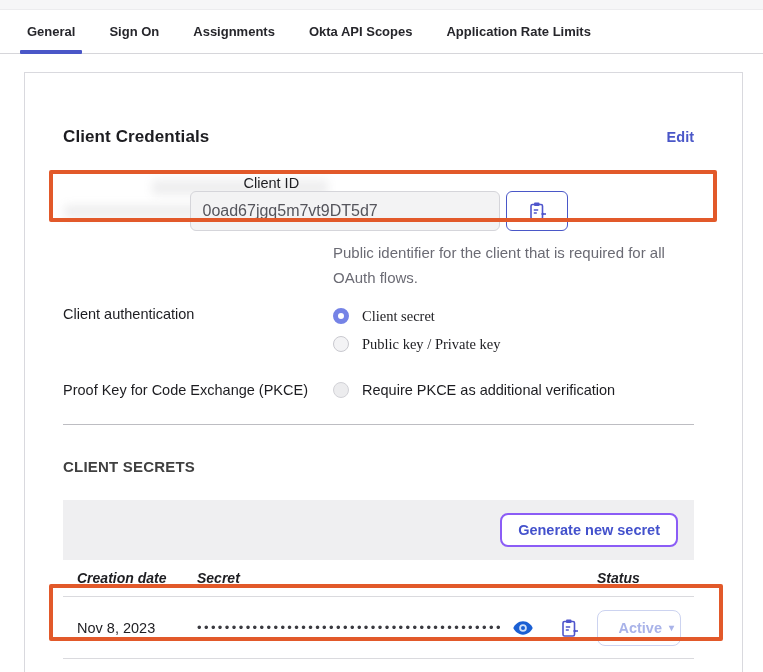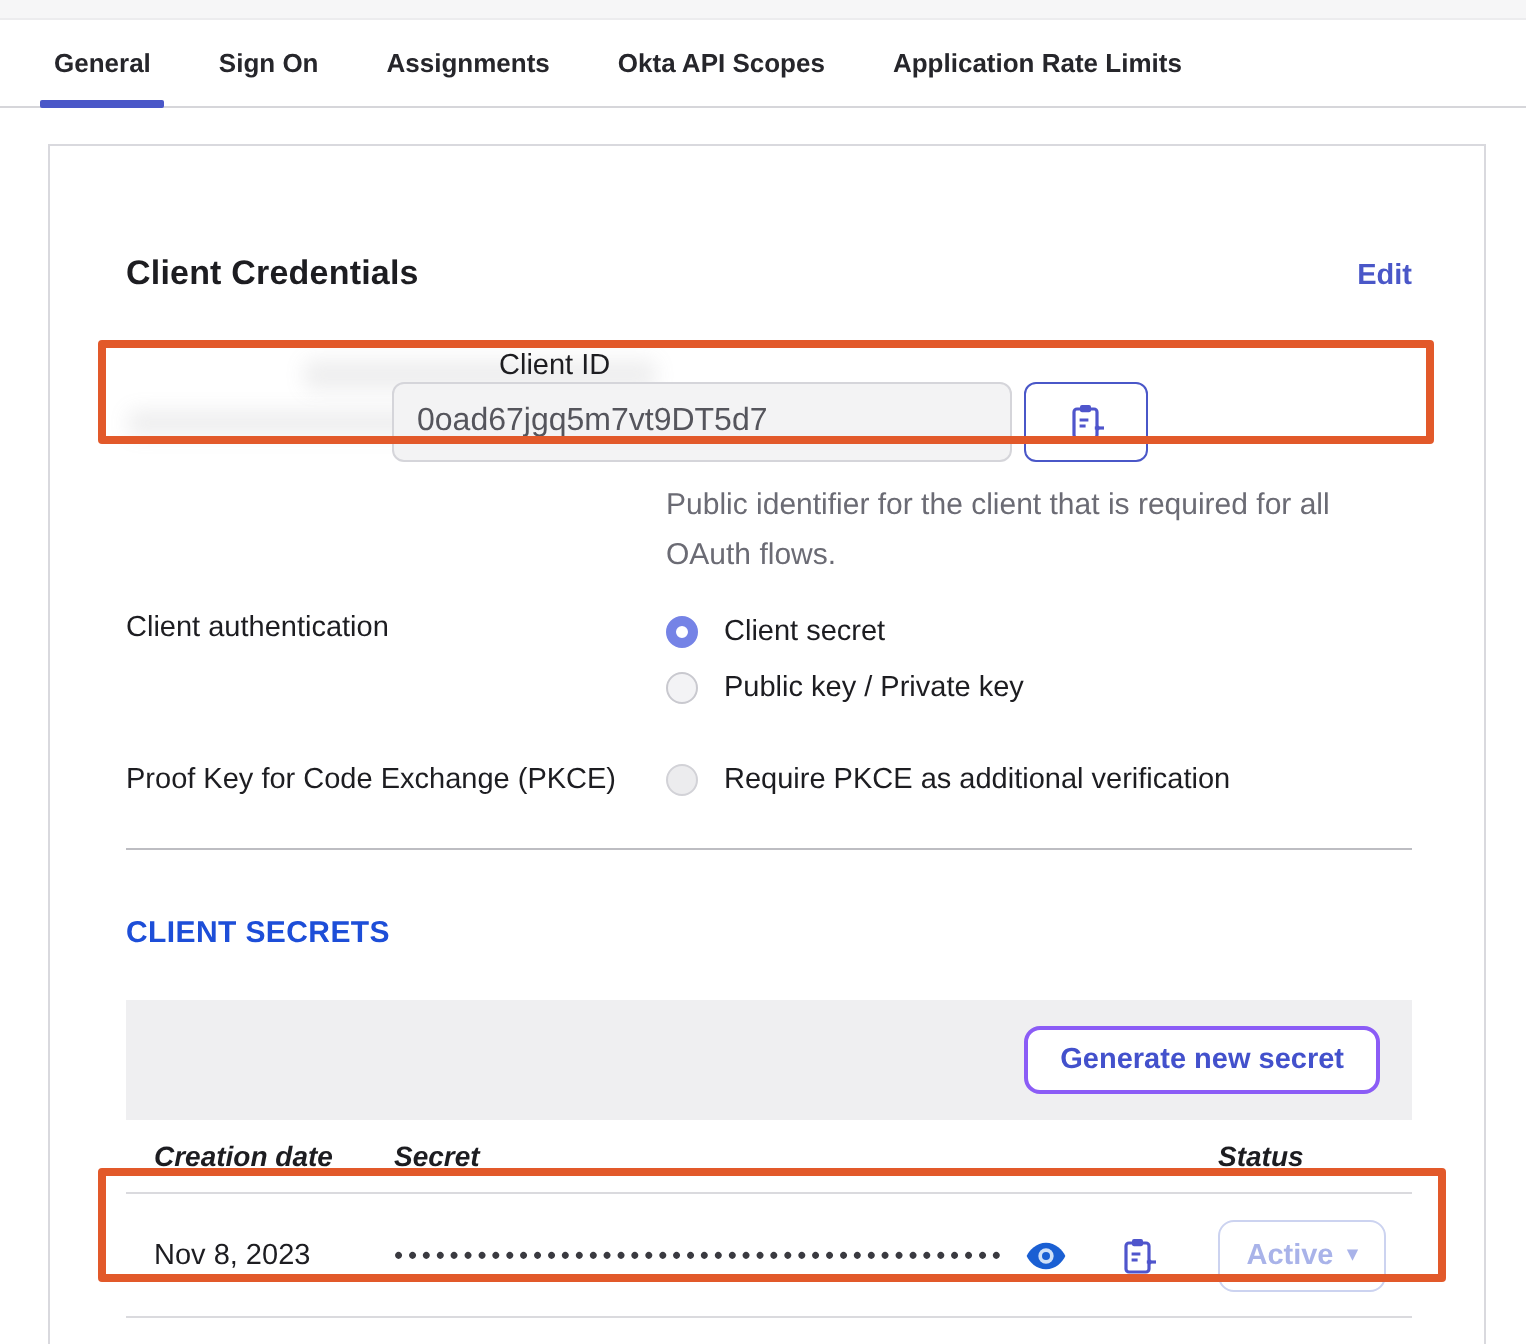--- a/index.html
+++ b/index.html
@@ -9,62 +9,62 @@
 
   
   .top-strip { position:absolute; top:0; left:0; width:100%; height:10px; background:#f6f6f7; border-bottom:1px solid #ececee; }
 
   
   .tabbar { position:absolute; top:10px; left:0; right:0; height:44px; display:flex; align-items:stretch; gap:34px; padding-left:27px; border-bottom:1px solid #d6d6da; background:#fff; }
   .tab { display:flex; align-items:center; font-size:13px; font-weight:600; color:#26262b; position:relative; cursor:pointer; white-space:nowrap; }
   .tab.active::after { content:""; position:absolute; left:-7px; right:-7px; bottom:-1px; height:4px; background:#4a57c8; border-radius:1px; }
 
   
-  .card { position:absolute; left:24px; top:72px; width:719px; height:600px; border:1px solid #d9d9de; border-bottom:none; background:#fff; padding:0 36px 0 38px; }
+  .card { position:absolute; left:24px; top:72px; width:719px; height:600px; border:1px solid #d9d9de; border-bottom:none; background:#fff; padding:0 48px 0 38px; }
 
   .cred-header { margin-top:54px; display:flex; justify-content:space-between; align-items:baseline; }
   .cred-title { font-size:17px; font-weight:700; color:#1d1d21; letter-spacing:.1px; }
   .edit-link { font-size:14.5px; font-weight:700; color:#4a57c8; cursor:pointer; }
 
   .form-row { display:flex; }
   .form-label { width:270px; flex:none; font-size:14.5px; color:#1d1d21; }
 
   .row-client-id { margin-top:28px; align-items:center; position:relative; z-index:1;flex-direction:column; }
   .input-group { display:flex; gap:6px; }
   .text-input { width:310px; height:40px; background:#f3f3f4; border:1px solid #d5d5da; border-radius:6px; padding:0 12px; font-family:inherit; font-size:16px; color:#55555c; outline:none; }
   .copy-btn { width:62px; height:40px; background:#fff; border:1px solid #4a57c8; border-radius:6px; display:flex; align-items:center; justify-content:center; cursor:pointer; padding:0; }
 
   .help-text { margin-left:270px; margin-top:9px; width:334px; font-size:15px; line-height:25px; color:#6b6b74; }
 
   .row-auth { margin-top:16px; }
-  .radio-stack { display:flex; flex-direction:column; gap:8px; }
+  .radio-stack { display:flex; flex-direction:column; gap:8px;font-family:Liberation Serif, serif; }
   .choice { display:flex; align-items:center; gap:13px; font-size:14.5px; color:#1d1d21; cursor:pointer; height:20px; }
   .radio { width:16px; height:16px; border-radius:50%; flex:none; }
   .radio.on { border:5px solid #7583e6; background:#fff; }
   .radio.off { border:1px solid #c9c9cf; background:#f3f3f5; }
   .checkbox-circle { width:16px; height:16px; border-radius:50%; border:1px solid #d2d2d7; background:#ececee; flex:none; }
   .row-pkce { margin-top:26px; align-items:center; }
 
   .divider { margin-top:24px; height:1px; background:#bdbdc2; }
 
-  .secrets-title { margin-top:33px; font-size:15px; font-weight:700; color:#1d4ed8; letter-spacing:.2px; }
+  .secrets-title { margin-top:33px; font-size:15px; font-weight:700; color:#404040; letter-spacing:.2px; }
 
   .secrets-panel { margin-top:25px; height:60px; background:#efeff1; display:flex; align-items:center; justify-content:flex-end; padding-right:16px; }
   .generate-btn { background:#fff; border:2px solid #8b5cf6; border-radius:8px; color:#4351cc; font-weight:700; font-size:14.5px; padding:0 16px; height:34px; font-family:inherit; cursor:pointer; }
 
   .table-header { display:flex; align-items:center; height:37px; font-size:14px; font-weight:700; color:#1d1d21; border-bottom:1px solid #dadade;font-style:italic; }
   .col-date { width:134px; padding-left:14px; flex:none; }
   .col-secret { flex:1; display:flex; align-items:center; min-width:0; }
   .col-status { width:97px; flex:none; }
   .table-row { display:flex; align-items:center; height:62px; border-bottom:1px solid #dadade; font-size:14.5px; color:#1d1d21; }
   .secret-dots { font-size:13px; letter-spacing:2.4px; color:#3a3a40; white-space:nowrap; overflow:hidden; max-width:316px; }
   .icon-btn { background:none; border:none; padding:0; cursor:pointer; display:flex; align-items:center; }
   .eye-btn { margin-left:10px; }
   .clip-btn { margin-left:26px; }
-  .status-btn { width:84px; height:36px; background:#fff; border:1px solid #ccd3f0; border-radius:8px; color:#a9b3e9; font-weight:600; font-size:14.5px; font-family:inherit; display:flex; align-items:center; justify-content:center; gap:7px; cursor:pointer; }
+  .status-btn { width:84px; height:36px; background:#fff; border:1px solid #ccd3f0; border-radius:8px; color:#a9b3e9; font-weight:600; font-size:14.5px; font-family:inherit; display:flex; align-items:center; justify-content:flex-end; gap:7px; cursor:pointer; }
   .status-caret { font-size:10px; line-height:1; }
 
   
   .highlight { position:absolute; border:4px solid #e2592a; border-radius:2px; pointer-events:none; z-index:6; background:transparent; }
   .hl-client-id { left:49px; top:170px; width:668px; height:52px; }
   .hl-secret-row { left:49px; top:584px; width:674px; height:57px; }
 
   
   .blur-artifact { position:absolute; background:#8a8a8f; opacity:.14; filter:blur(5px); border-radius:3px; pointer-events:none; z-index:0; }
   .ba1 { left:152px; top:180px; width:176px; height:15px; }

